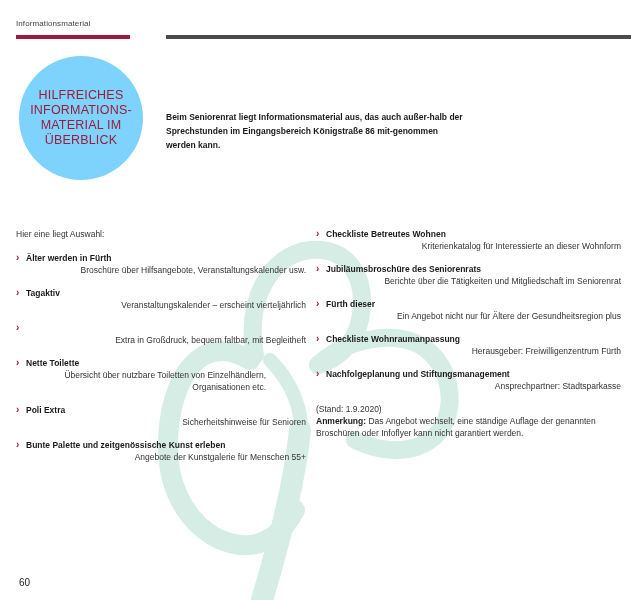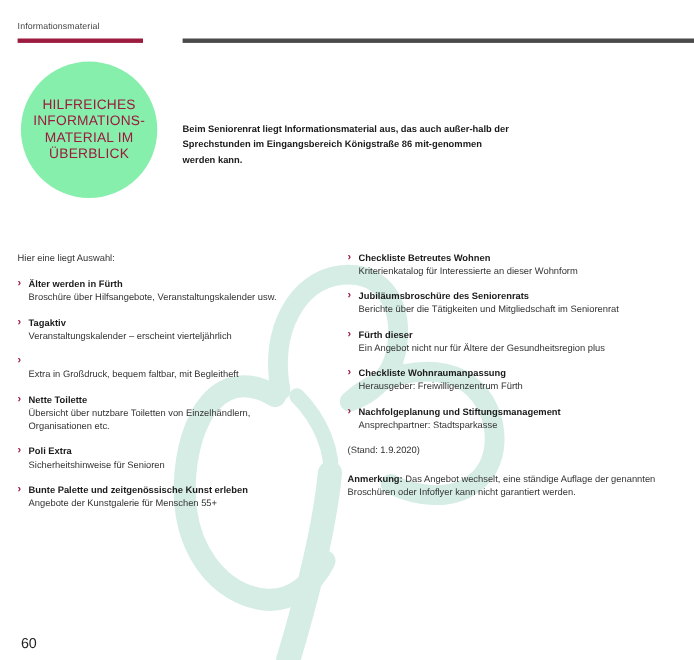--- a/index.html
+++ b/index.html
@@ -48,21 +48,21 @@
       pointer-events: none;
       z-index: 0;
     }
     .circle {
       position: absolute;
       left: 19px;
       top: 56px;
       width: 124px;
       height: 124px;
       border-radius: 50%;
-      background: #86efac;
+      background: #7dd3fc;
       display: flex;
       align-items: center;
       justify-content: center;
       z-index: 1;
     }
     .circle-title {
       color: #9c1b3e;
       font-size: 12.5px;
       line-height: 15px;
       text-align: center;
@@ -101,29 +101,30 @@
       color: #9c1b3e;
       font-weight: bold;
       width: 10px;
       display: inline-block;
       font-size: 10px;
       line-height: 12px;
     }
     .item-desc {
       padding-left: 10px;
       color: #333333;
-    }
-    .stand { color: #333333; margin-top: 2px; margin-bottom: 14px; }
+      text-align: right;
+    }
+    .stand { color: #333333; margin-top: 2px; }
     .note { color: #333333; }
     .note b { color: #1a1a1a; }
     .page-number {
       position: absolute;
       left: 19px;
       top: 577px;
-      font-size: 13px;
+      font-size: 10px;
       color: #222222;
       z-index: 1;
     }
   </style>
 </head>
 <body>
 
 <div class="header-label">Informationsmaterial</div>
 <div class="rule-accent"></div>
 <div class="rule-dark"></div>

